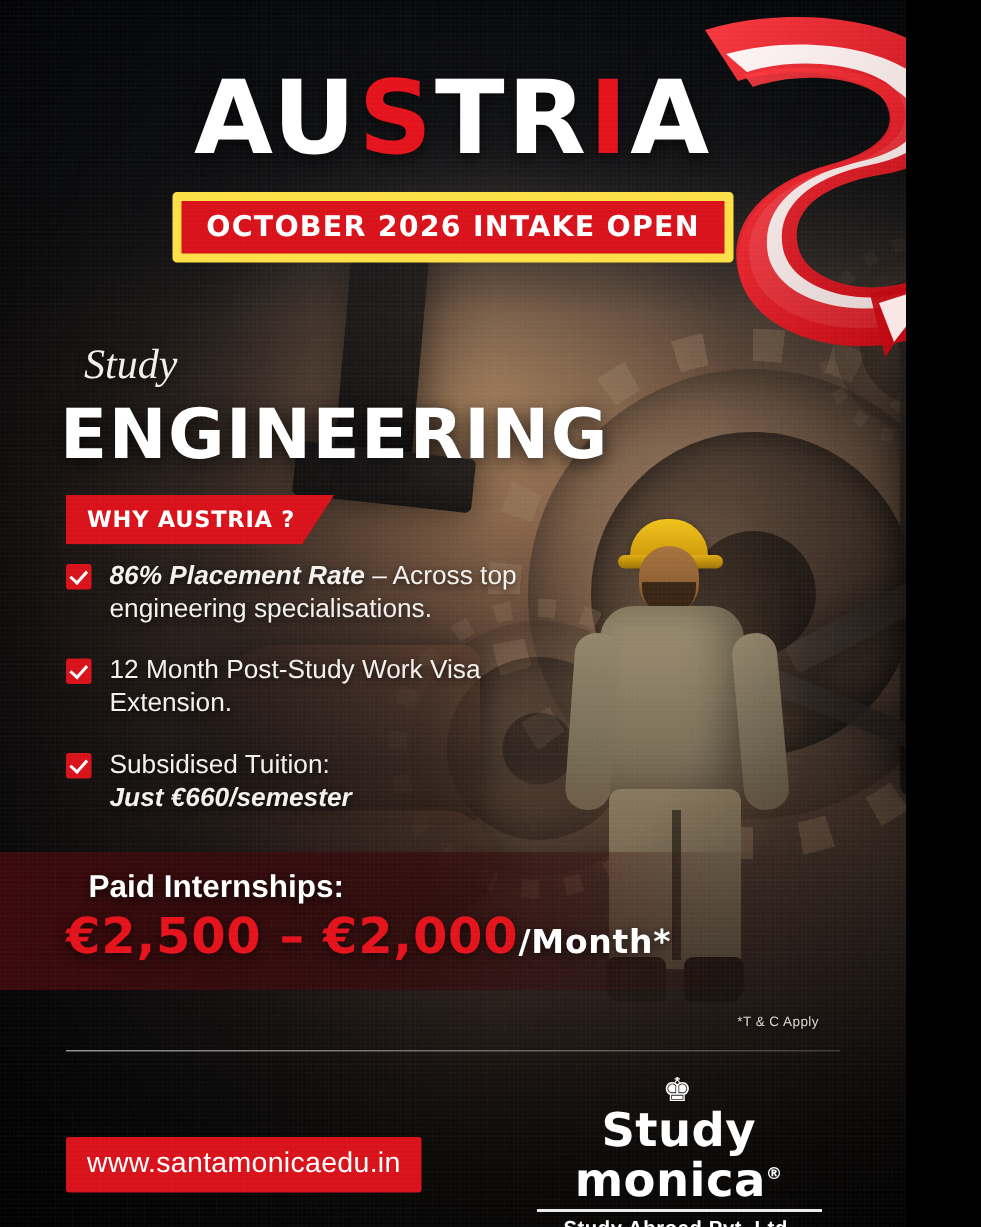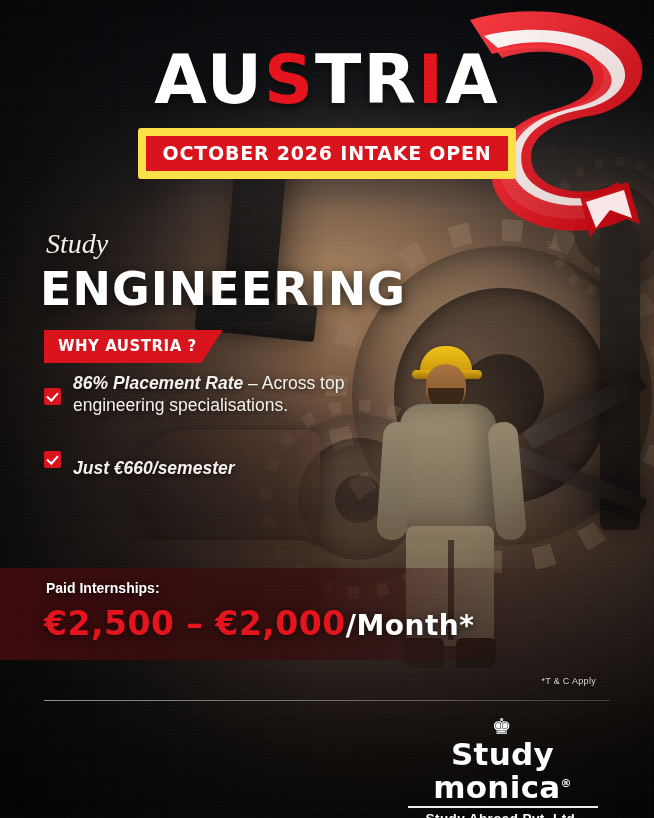--- a/index.html
+++ b/index.html
@@ -4,21 +4,21 @@
 <style>
   * { box-sizing: border-box; margin: 0; padding: 0; }
   html, body {
     width: 654px; height: 818px;
     background: #000;
     font-family: "Liberation Sans", sans-serif;
     overflow: hidden;
   }
   #poster {
     position: relative;
-    width: 654px; height: 818px;
+    width: 604px; height: 818px;
     overflow: hidden;
     background: #151515;
   }
 
   
   .bg-base {
     position: absolute; inset: 0;
     background:
       radial-gradient(ellipse 70% 45% at 50% 32%, rgba(150,120,95,0.55) 0%, rgba(60,48,42,0.25) 45%, rgba(12,12,14,0.0) 75%),
       linear-gradient(180deg,
@@ -191,28 +191,28 @@
   #austria .red { color: #e4121b; }
   #intake-badge {
     display:inline-block;
     margin-top: 14px;
     padding: 6px 16px 7px;
     background: #d8111a;
     color: #fff;
     font-size: 19px;
     font-weight: 700;
     letter-spacing: .8px;
-    border: 8px solid #fde047;
+    border: 6px solid #fde047;
     border-radius: 3px;
     font-family: "DejaVu Sans", sans-serif;
   }
 
   
   #study {
-    position:absolute; left: 46px; top: 228px;
+    position:absolute; left: 56px; top: 228px;
     font-family: "Liberation Serif", serif;
     font-style: italic;
     font-size: 28px;
     color: #f2efe9;
     text-shadow: 0 2px 6px rgba(0,0,0,.7);
   }
   #engineering {
     position:absolute; left: 40px; top: 262px;
     font-family: "DejaVu Sans", sans-serif;
     font-weight: 700;
@@ -230,21 +230,21 @@
     font-weight: 700;
     font-size: 15px;
     letter-spacing: .5px;
     padding: 7px 26px 8px 14px;
     clip-path: polygon(0 0, 100% 0, 88% 100%, 0 100%);
     font-family: "DejaVu Sans", sans-serif;
   }
 
   
   #bullets { position:absolute; left: 44px; top: 372px; width: 350px; }
-  .bullet { display:flex; gap: 12px; margin-bottom: 18px; align-items: center; }
+  .bullet { display:flex; gap: 12px; margin-bottom: 18px; align-items: flex-start; }
   .chk {
     flex: 0 0 auto;
     width: 17px; height: 17px; margin-top: 4px;
     background: #d8111a;
     border-radius: 2px;
     position: relative;
   }
   .chk::after {
     content: "";
     position:absolute; left: 5px; top: 2px;
@@ -259,34 +259,34 @@
     text-shadow: 0 2px 6px rgba(0,0,0,.75);
   }
   .btext .em { font-style: italic; font-weight: 700; }
 
   
   #band {
     position:absolute; left: 0; right: 0; top: 568px; height: 92px;
     background: linear-gradient(90deg, rgba(62,9,11,0.92) 0%, rgba(52,10,11,0.78) 46%, rgba(40,12,12,0.10) 80%, rgba(30,12,12,0.0) 100%);
   }
   #band-title {
-    position:absolute; left: 46px; top: 580px;
-    color:#fff; font-size: 14px; font-weight: 600;
+    position:absolute; left: 59px; top: 580px;
+    color:#fff; font-size: 21px; font-weight: 600;
     text-shadow: 0 2px 6px rgba(0,0,0,.8);
   }
   #band-amount {
     position:absolute; left: 44px; top: 604px;
     font-family: "DejaVu Sans", sans-serif;
     font-weight: 700;
     font-size: 33px;
     color: #e4121b;
     letter-spacing: .5px;
     text-shadow: 0 2px 8px rgba(0,0,0,.7);
   }
-  #band-amount .per { color: #ffffff; font-size: 28px; font-weight: 700; }
+  #band-amount .per { color: #ffffff; font-size: 22px; font-weight: 700; }
   #tc {
     position:absolute; right: 58px; top: 676px;
     color: #ded9d2; font-size: 9px; letter-spacing: .3px;
     text-shadow: 0 1px 3px rgba(0,0,0,.8);
   }
 
   
   #divider {
     position:absolute; left: 44px; right: 44px; top: 700px; height: 1px;
     background: linear-gradient(90deg, rgba(255,255,255,.55), rgba(255,255,255,.18));
@@ -421,36 +421,43 @@
   <div id="bullets">
     <div class="bullet">
       <div class="chk"></div>
       <div class="btext">
         <span class="em">86% Placement Rate</span><span> – Across top engineering specialisations.</span>
       </div>
     </div>
     <div class="bullet">
       <div class="chk"></div>
       <div class="btext">
-        <br>
+        <span>12 Month Post-Study Work Visa Extension.</span>
+      </div>
+    </div>
+    <div class="bullet">
+      <div class="chk"></div>
+      <div class="btext">
+        <span>Subsidised Tuition:</span><br>
         <span class="em">Just €660/semester</span>
       </div>
     </div>
   </div>
 
   <div id="band"></div>
   <div id="band-title">Paid Internships:</div>
   <div id="band-amount">
     <span>€2,500 – €2,000</span><span class="per">/Month*</span>
   </div>
   <div id="tc">*T &amp; C Apply</div>
 
   <div id="divider"></div>
 
 
+  <div id="website">www.santamonicaedu.in</div>
 
   <div id="logo">
     <div class="crown">♚</div>
     <div class="brand">
       <span>Study monica</span><span class="reg">®</span>
     </div>
     <div class="underline"></div>
     <div class="sub">Study Abroad Pvt. Ltd.</div>
   </div>
 

